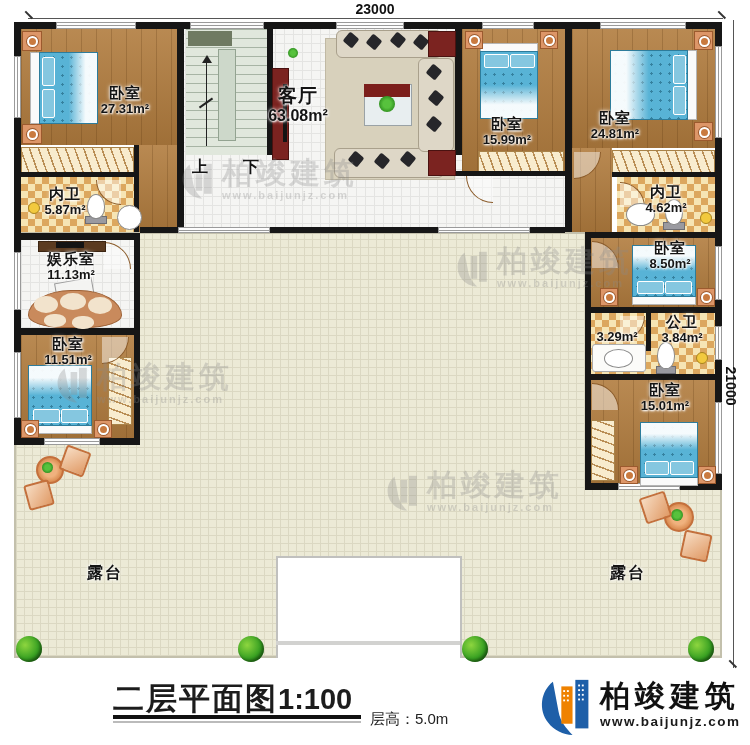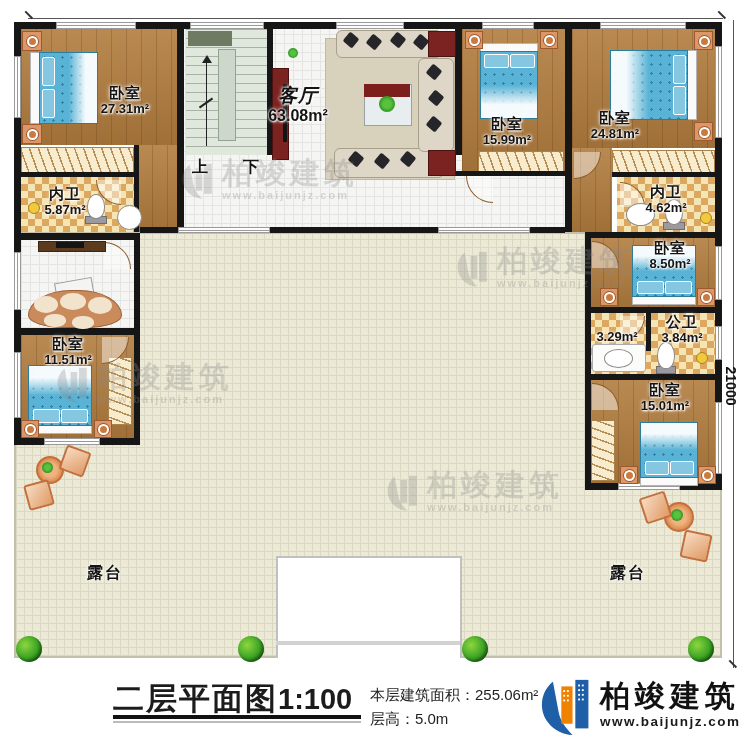--- a/index.html
+++ b/index.html
@@ -61,41 +61,42 @@
   .drain{background:#f2c93e;border:1px solid #a8831d;border-radius:50%;}
   .door{border-top:1.5px solid #8a5a28;border-right:1.5px solid #8a5a28;
     border-radius:0 100% 0 0;background:rgba(255,255,255,.45);}
   .rail{background:#cdd8ca;border:1px solid #93a391;}
   .landing{background:#6f7a62;}
   
   .room-label{text-align:center;font-weight:bold;line-height:1.1;
     text-shadow:0 0 2px #fff,0 0 4px #fff,1px 1px 2px #fff;}
   .room-label .nm{font-size:15px;display:block;letter-spacing:1px;}
   .room-label .ar{font-size:13px;display:block;}
-  .room-label.big .nm{font-size:19px;font-style:italic;}
+  .room-label.big .nm{font-size:19px;}
   .room-label.big .ar{font-size:16px;}
   .plain-label{font-weight:bold;font-size:16px;letter-spacing:2px;
     text-shadow:0 0 2px #fff,0 0 4px #fff;}
   .dim{font-weight:bold;font-size:14px;color:#111;}
   
   .wm{display:flex;align-items:center;gap:6px;opacity:.30;color:#8a8a8a;pointer-events:none;}
   .wm .t1{font-size:30px;font-weight:bold;letter-spacing:4px;line-height:1;}
   .wm .t2{font-size:11px;font-weight:bold;letter-spacing:2px;line-height:1;margin-top:2px;}
   
   .f-title{font-size:31px;font-weight:bold;letter-spacing:2px;color:#1c1c1c;}
   .f-scale{font-size:29px;font-weight:bold;color:#1c1c1c;}
   .f-stat{font-size:15px;color:#222;}
   .brand-name{font-size:30px;font-weight:bold;letter-spacing:5px;color:#111;}
   .brand-site{font-size:13.5px;font-weight:bold;letter-spacing:1.5px;color:#1a1a1a;}
 </style>
 </head>
 <body>
 
 <div class="abs" style="left:0;top:0;width:750px;height:672px;">
 
+  <div class="abs dim" style="left:0;top:1px;width:750px;text-align:center;">23000</div>
   <div class="abs" style="left:28px;top:18px;width:695px;height:1px;background:#555;"></div>
   <div class="abs" style="left:24px;top:14px;width:10px;height:1.5px;background:#333;transform:rotate(45deg);"></div>
   <div class="abs" style="left:717px;top:14px;width:10px;height:1.5px;background:#333;transform:rotate(45deg);"></div>
   <div class="abs" style="left:733px;top:20px;width:1px;height:648px;background:#555;"></div>
   <div class="abs dim" style="left:712px;top:378px;transform:rotate(90deg);transform-origin:center;">21000</div>
   <div class="abs" style="left:728px;top:663px;width:10px;height:1.5px;background:#333;transform:rotate(45deg);"></div>
 
   <div class="abs terr" style="left:14px;top:232px;width:704px;height:422px;"></div>
 
   <div class="abs" style="left:276px;top:556px;width:182px;height:100px;background:#fff;border-left:2px solid #c0c0be;border-right:2px solid #c0c0be;border-top:2px solid #c0c0be;"></div>
@@ -330,20 +331,24 @@
     <span class="ar">15.99m²</span>
   </div>
   <div class="abs room-label" style="left:565px;top:110px;width:100px;">
     <span class="nm">卧室</span>
     <span class="ar">24.81m²</span>
   </div>
   <div class="abs room-label" style="left:618px;top:184px;width:96px;">
     <span class="nm">内卫</span>
     <span class="ar">4.62m²</span>
   </div>
+  <div class="abs room-label" style="left:21px;top:251px;width:100px;">
+    <span class="nm">娱乐室</span>
+    <span class="ar">11.13m²</span>
+  </div>
   <div class="abs room-label" style="left:18px;top:336px;width:100px;">
     <span class="nm">卧室</span>
     <span class="ar">11.51m²</span>
   </div>
   <div class="abs room-label" style="left:625px;top:240px;width:90px;">
     <span class="nm">卧室</span>
     <span class="ar">8.50m²</span>
   </div>
   <div class="abs room-label" style="left:648px;top:314px;width:68px;">
     <span class="nm">公卫</span>
@@ -361,23 +366,20 @@
   <div class="abs plain-label" style="left:192px;top:157px;">上</div>
   <div class="abs plain-label" style="left:243px;top:157px;">下</div>
 </div>
 
 <div class="abs" style="left:0;top:672px;width:750px;height:73px;background:#fff;">
   <div class="abs" style="left:113px;top:6px;white-space:nowrap;">
     <span class="f-title">二层平面图</span><span class="f-scale">1:100</span>
   </div>
   <div class="abs" style="left:113px;top:43px;width:248px;height:4px;background:#111;"></div>
   <div class="abs" style="left:113px;top:49px;width:248px;height:2px;background:#bbb;"></div>
-  <div class="abs f-stat" style="left:370px;top:14px;white-space:nowrap;">
-    <span>本层建筑面积：</span><span>255.06m²</span>
-  </div>
   <div class="abs f-stat" style="left:370px;top:38px;white-space:nowrap;">
     <span>层高：</span><span>5.0m</span>
   </div>
   <div class="abs" style="left:538px;top:3px;">
     <svg width="56" height="62" viewBox="0 0 60 64">
       <path d="M16 6 C3 16 0 36 11 50 C17 58 27 63 37 63 C30 56 24 49 22 38 Z" fill="#1e5fa8"></path>
       <rect x="25" y="11" width="12" height="40" fill="#ef8200"></rect>
       <rect x="40" y="4" width="14" height="52" fill="#1e5fa8"></rect>
       <g fill="#fff">
         <rect x="27" y="15" width="2" height="2"></rect>

